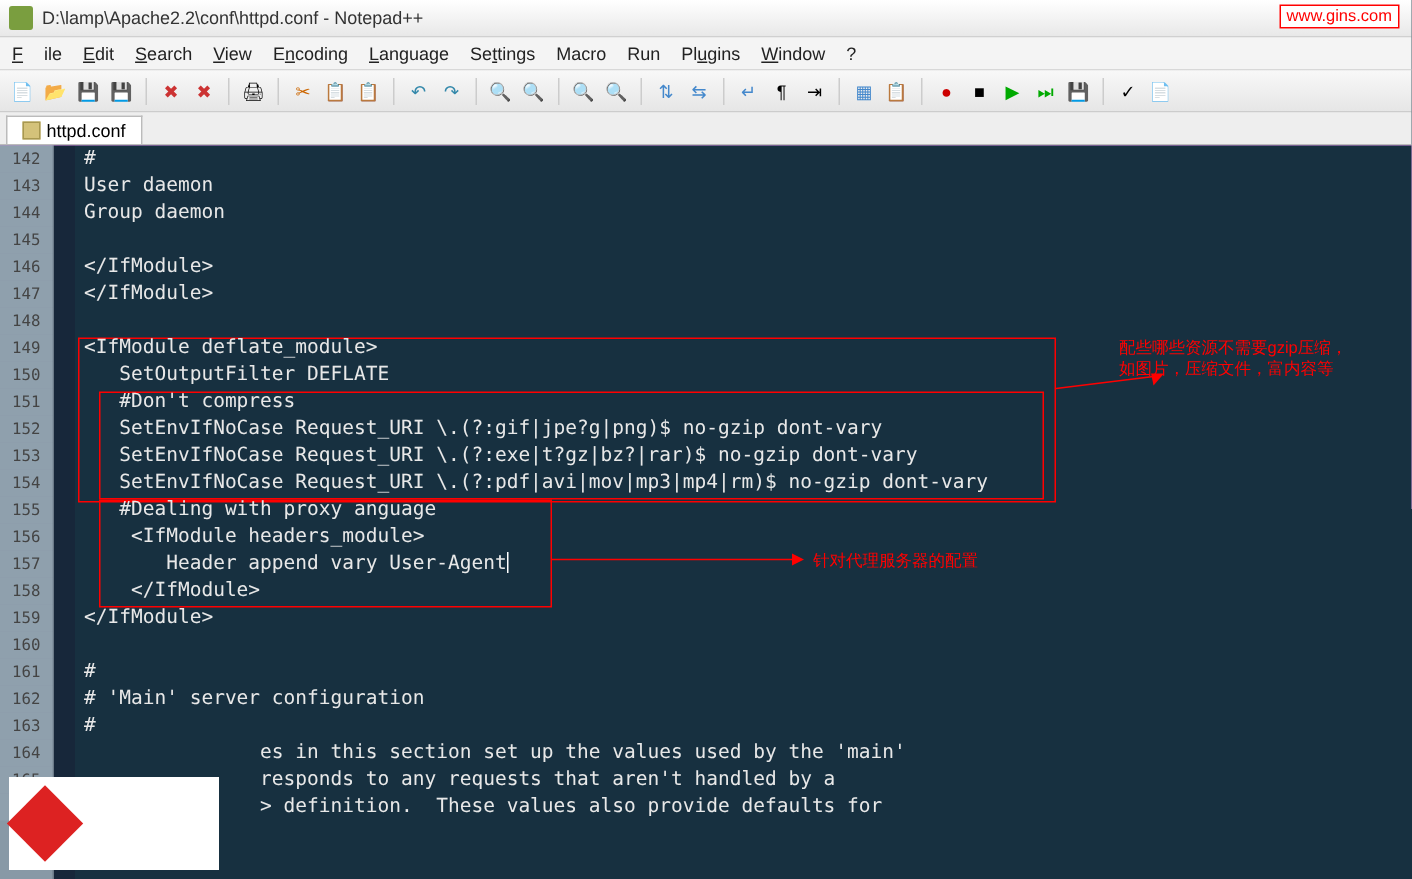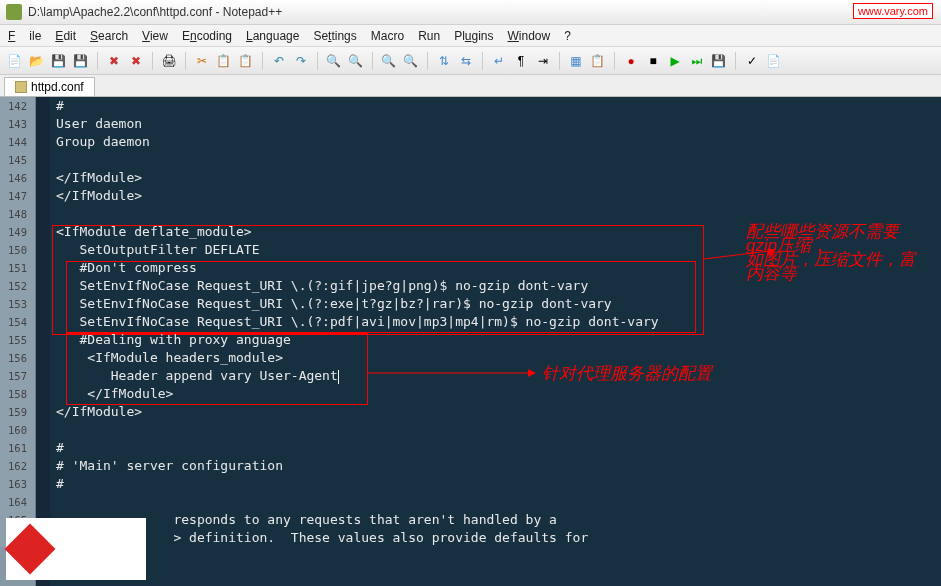--- a/index.html
+++ b/index.html
@@ -18,35 +18,35 @@
 .tab { background:#fff; border:1px solid #bbb; border-bottom:none; padding:2px 10px; font-family:monospace; font-size:11px; display:flex; align-items:center; gap:4px; }
 .tab .file-icon { width:12px; height:12px; background:#d4c27a; border:1px solid #a89850; }
 .editor { display:flex; height:580px; background:#d946ef; position:relative; }
 .gutter { width:36px; background:#8899a6; border-right:1px solid #6b7a88; }
 .gutter .ln { height:18px; text-align:center; font-family:Consolas,monospace; font-size:10.5px; color:#444; background:#8fa0ad; border-bottom:0; line-height:18px; }
 .margin-strip { width:14px; background:#17273a; }
 .code { flex:1; background:#173040; padding-left:6px; position:relative; }
 .code .line { height:18px; font-family:Consolas,monospace; font-size:13px; color:#e8e8e8; white-space:pre; line-height:18px; }
 .cursor { display:inline-block; width:1px; height:14px; background:#fff; vertical-align:middle; }
 .annot-box1 { position:absolute; border:1px solid #f00; pointer-events:none; }
-.annot-text { position:absolute; color:#f00; font-size:17px; line-height:14px;font-style:italic; }
+.annot-text { position:absolute; color:#f00; font-size:11px; line-height:14px; }
 .wm-bottom { position:absolute; bottom:6px; left:6px; width:140px; height:62px; background:#fff; display:flex; align-items:center; z-index:50; }
 .wm-bottom .diamond { width:36px; height:36px; background:#d22; transform:rotate(45deg); margin:0 8px 0 6px; }
 .wm-bottom .txt { color:#333; font-weight:bold; font-size:15px; letter-spacing:1px; }
 .wm-bottom .sub { color:#999; font-size:9px; letter-spacing:1px; }
 svg.arrow { position:absolute; pointer-events:none; }
 </style>
 </head>
 <body>
 
 <div class="titlebar">
   <span class="icon"></span>
   <span class="title">D:\lamp\Apache2.2\conf\httpd.conf - Notepad++</span>
 </div>
-<div class="watermark-top">www.vary.com</div>
+<div class="watermark-top">www.gins.com</div>
 
 <div class="menubar">
   <span><u>F</u><span></span>ile</span>
   <span><u>E</u>dit</span>
   <span><u>S</u>earch</span>
   <span><u>V</u>iew</span>
   <span>E<u>n</u>coding</span>
   <span><u>L</u>anguage</span>
   <span>Se<u>t</u>tings</span>
   <span>Macro</span>
@@ -167,20 +167,21 @@
       <div class="line" style="position: absolute; top: 216px; left: 6px;">   SetEnvIfNoCase Request_URI \.(?:pdf|avi|mov|mp3|mp4|rm)$ no-gzip dont-vary</div>
       <div class="line" style="position: absolute; top: 234px; left: 6px;">   #Dealing with proxy anguage</div>
       <div class="line" style="position: absolute; top: 252px; left: 6px;">    &lt;IfModule headers_module&gt;</div>
       <div class="line" style="position: absolute; top: 270px; left: 6px;">       Header append vary User-Agent<span class="cursor"></span></div>
       <div class="line" style="position: absolute; top: 288px; left: 6px;">    &lt;/IfModule&gt;</div>
       <div class="line" style="position: absolute; top: 306px; left: 6px;">&lt;/IfModule&gt;</div>
       <div class="line" style="position: absolute; top: 324px; left: 6px;"> </div>
       <div class="line" style="position: absolute; top: 342px; left: 6px;">#</div>
       <div class="line" style="position: absolute; top: 360px; left: 6px;"># 'Main' server configuration</div>
       <div class="line" style="position: absolute; top: 378px; left: 6px;">#</div>
+      <div class="line" style="position: absolute; top: 396px; left: 6px;">               es in this section set up the values used by the 'main'</div>
       <div class="line" style="position: absolute; top: 414px; left: 6px;">               responds to any requests that aren't handled by a</div>
       <div class="line" style="position: absolute; top: 432px; left: 6px;">               &gt; definition.  These values also provide defaults for</div>
     </div>
 </div>
 
 <div class="wm-bottom">
   <div class="diamond"></div>
 </div>
 
 </body></html>

